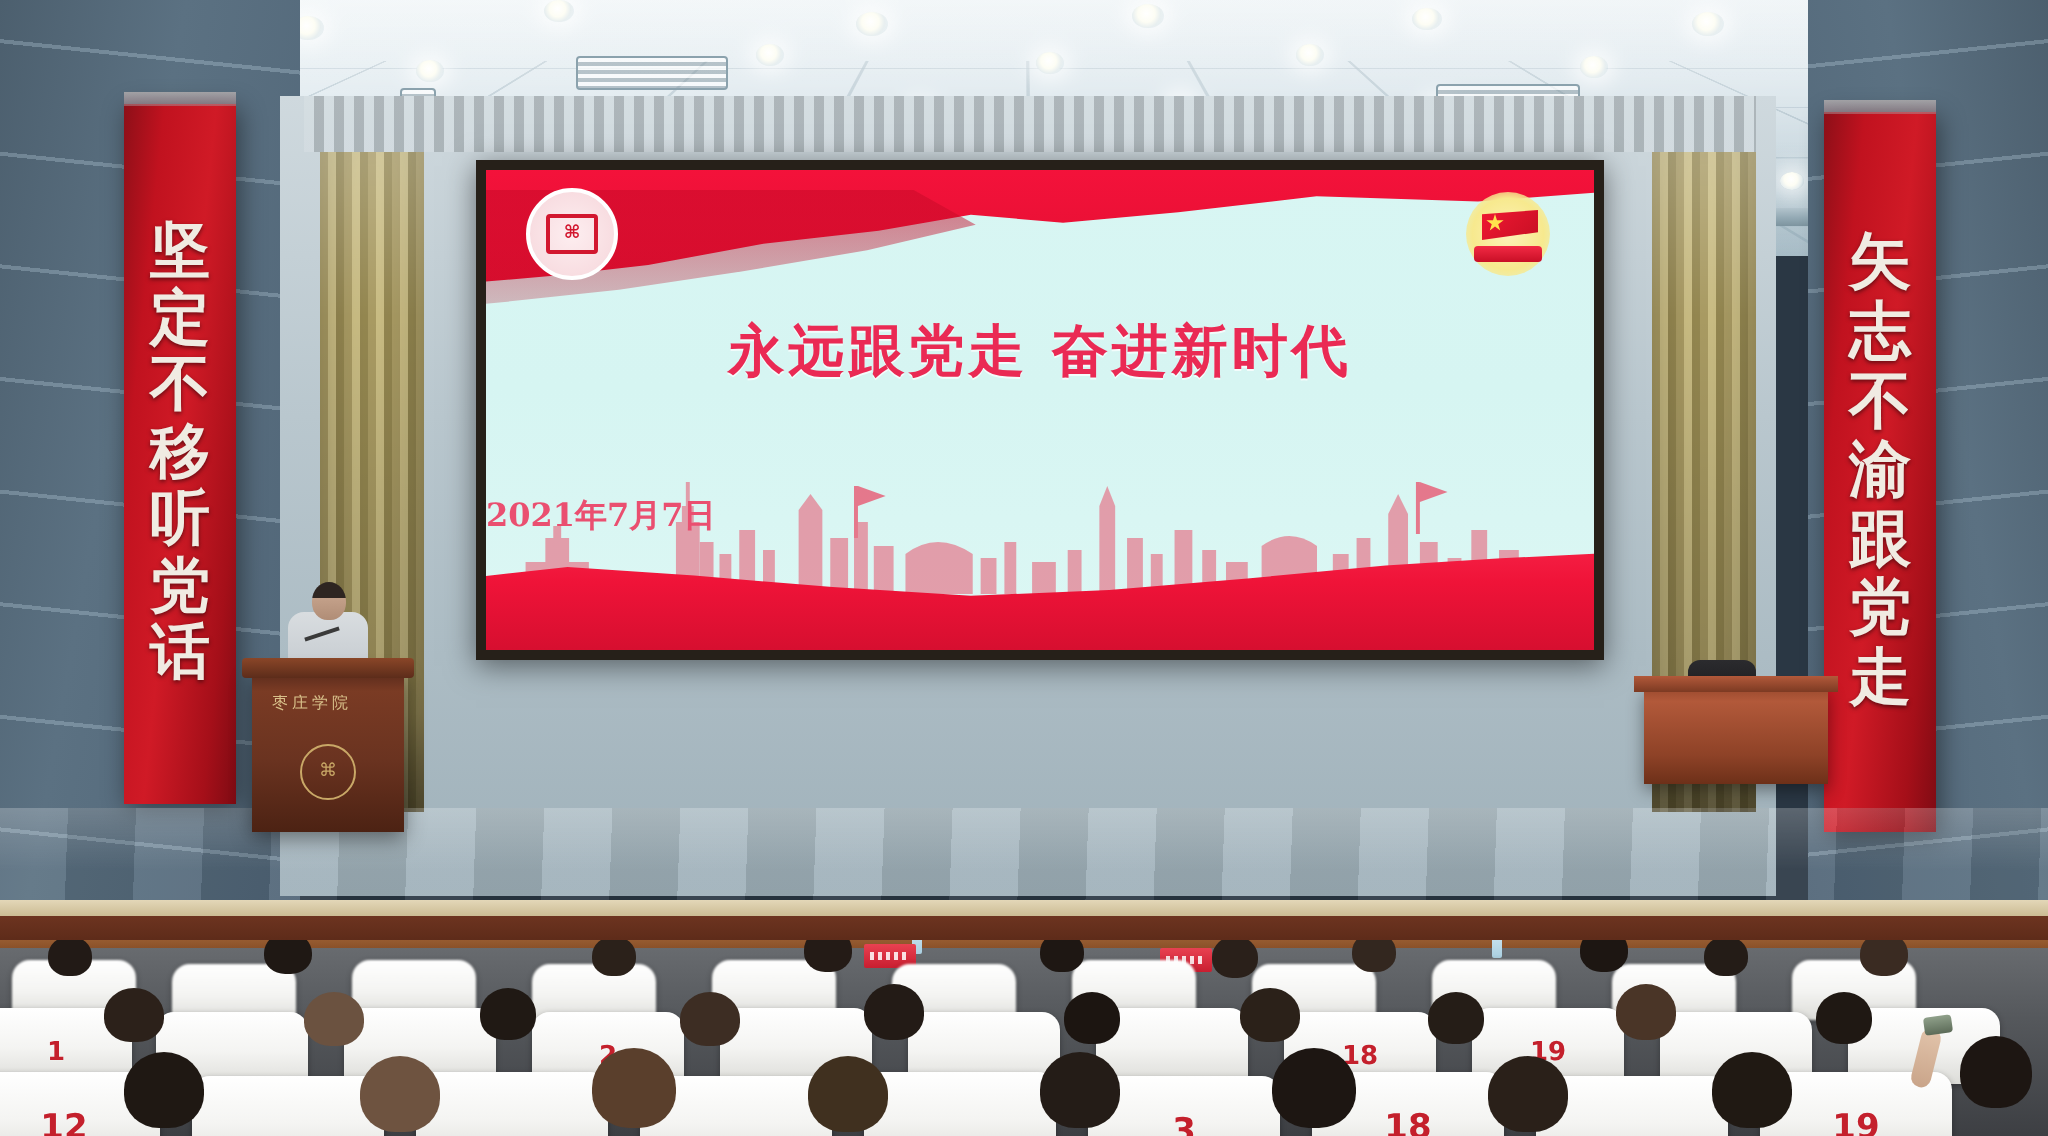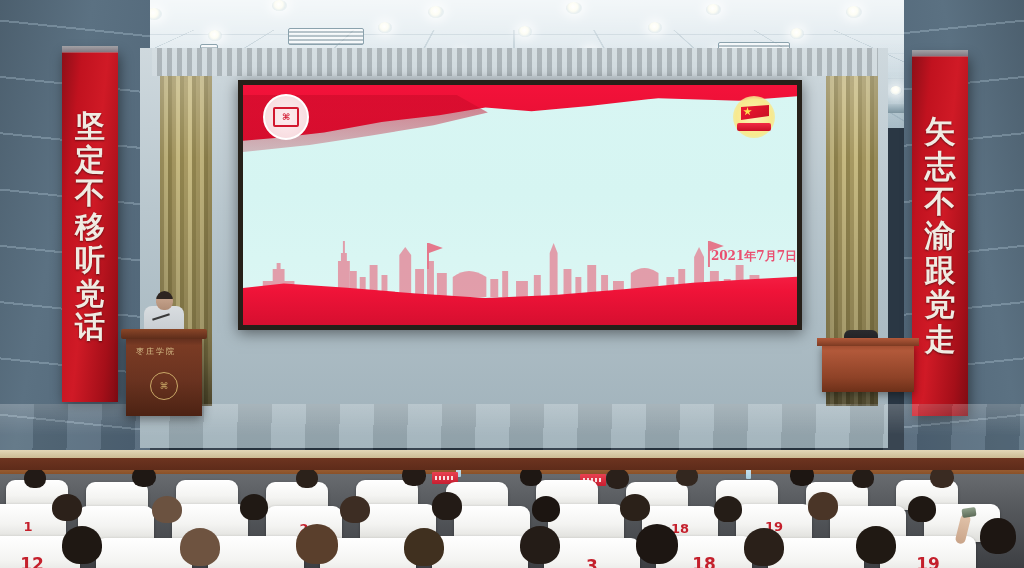--- a/index.html
+++ b/index.html
@@ -187,23 +187,23 @@
   .screen-sub {
     position:absolute; left:0; right:0; top:124px;
     text-align:center;
     font-family:"DejaVu Serif", serif;
     font-size:13.5px; font-weight:700;
     color:#e84a6c;
     letter-spacing:.4px;
   }
   .screen-date {
     position:absolute; left:0; right:0; top:163px;
-    text-align:right;
+    text-align:left;
     font-family:"DejaVu Serif", serif;
-    font-size:12px; font-weight:700;
+    font-size:16px; font-weight:700;
     color:#ea4f70;
   }
   .seal-logo {
     position:absolute; left:20px; top:9px;
     width:46px; height:46px; border-radius:50%;
     border:2px solid #ffffff;
     background:radial-gradient(circle,#fdeef0 0%,#f8dde1 70%,#eebfc6 100%);
     display:flex; align-items:center; justify-content:center;
   }
   .seal-inner {
@@ -519,20 +519,21 @@
           <path d="M186 22 l2 -10 l14 5 l-14 5z"></path>
           <path d="M186 12 v26 h2 v-26z"></path>
           <path d="M470 20 l2 -10 l14 5 l-14 5z"></path>
           <path d="M470 10 v26 h2 v-26z"></path>
         </g>
       </svg>
 
       <div class="wave-bottom2"></div>
       <div class="wave-bottom"></div>
 
+      <div class="screen-title">永远跟党走 奋进新时代</div>
       <div class="screen-date">2021年7月7日</div>
     </div>
   </div>
 
   <div class="stage-floor">
     <div class="stage-sheen"></div>
   </div>
   <div class="stage-edge"></div>
   <div class="stage-front"></div>
 

